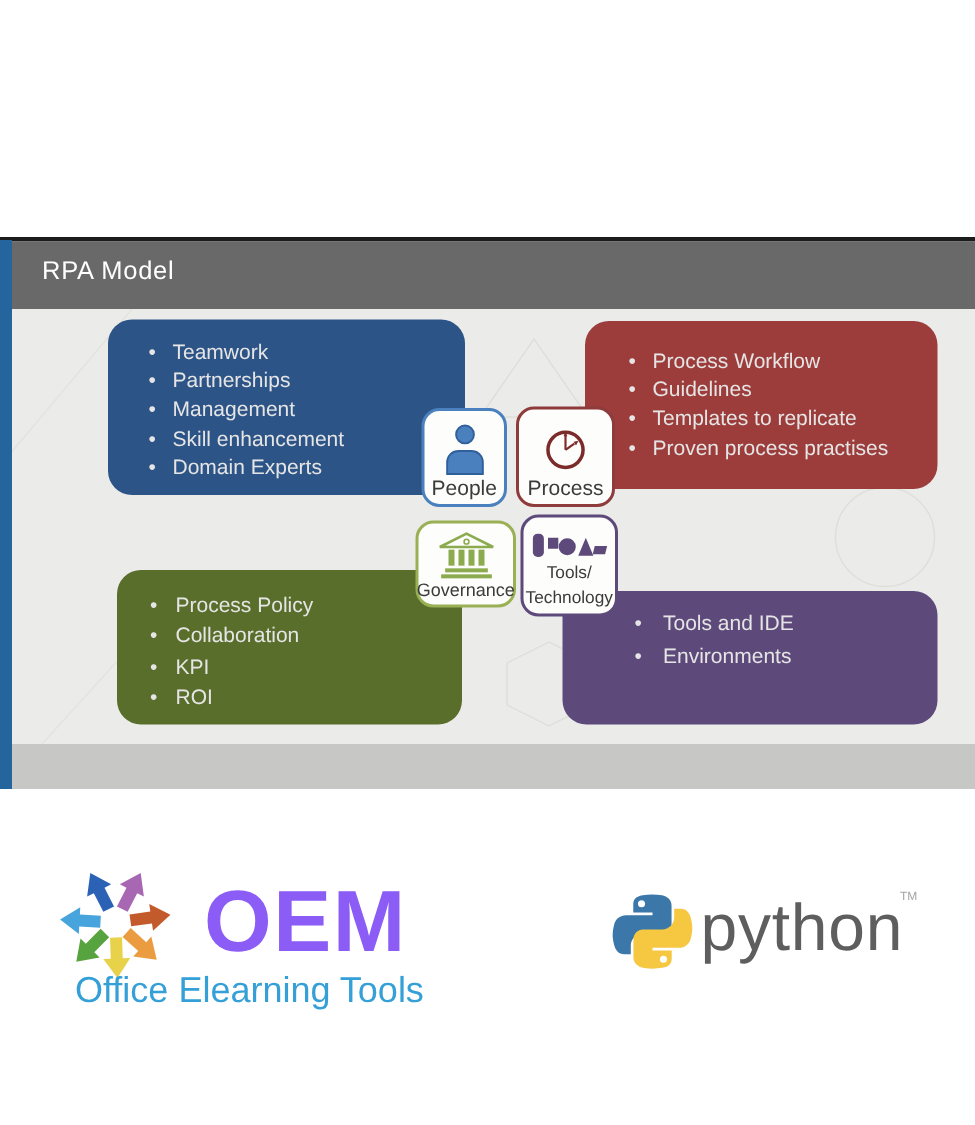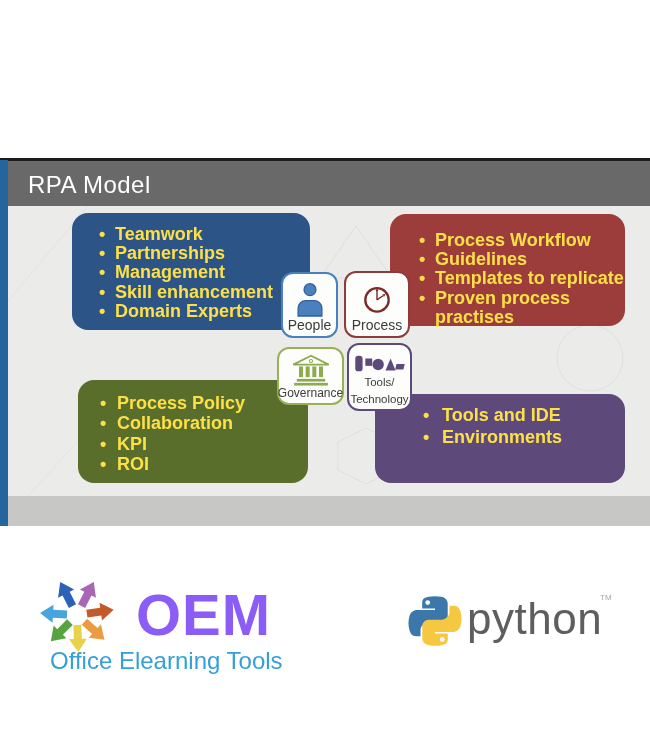--- a/index.html
+++ b/index.html
@@ -3,25 +3,25 @@
 <meta charset="utf-8">
 <style>
   html,body{margin:0;padding:0}
   body{width:650px;height:750px;background:#fff;font-family:"Liberation Sans",sans-serif;position:relative;overflow:hidden}
   .canvas{position:absolute;inset:0}
   
   .slide{position:absolute;left:0;top:158px;width:650px;height:368px;background:#ebecea}
   .topline{position:absolute;left:0;top:0;width:650px;height:3px;background:#1c1c1c}
   .leftstrip{position:absolute;left:0;top:2px;width:8px;height:366px;background:#24659e}
   .header{position:absolute;left:8px;top:3px;width:642px;height:45px;background:#696969}
-  .title{position:absolute;left:20px;top:10px;font-size:24px;color:#fff;letter-spacing:.5px}
+  .title{position:absolute;left:20px;top:10px;font-size:17px;color:#fff;letter-spacing:.5px}
   .bottomstrip{position:absolute;left:8px;top:338px;width:642px;height:30px;background:#c7c8c6}
   .watermark{position:absolute;left:8px;top:48px;width:642px;height:290px;opacity:.8}
   
-  .qbox{position:absolute;border-radius:16px;color:#fde047;font-weight:700;box-sizing:border-box;font-size:18px}
+  .qbox{position:absolute;border-radius:16px;color:#e5e5e5;font-weight:400;box-sizing:border-box;font-size:14px}
   .qbox ul{list-style:none;margin:0;padding:0}
   .qbox li{position:relative}
   .qbox li::before{content:"\2022";position:absolute;top:0}
   .q-people{left:72px;top:213px;width:238px;height:117px;background:#2c5486;padding-top:12px;line-height:19.2px}
   .q-people li{padding-left:43px}.q-people li::before{left:27px}
   .q-process{left:390px;top:214px;width:235px;height:112px;background:#9c3d3b;padding-top:17px;line-height:19.2px}
   .q-process li{padding-left:45px}.q-process li::before{left:29px}
   .q-gov{left:78px;top:380px;width:230px;height:103px;background:#5a6e2b;padding-top:13px;line-height:20.4px}
   .q-gov li{padding-left:39px}.q-gov li::before{left:22px}
   .q-tools{left:375px;top:394px;width:250px;height:89px;background:#5d4a7b;padding-top:10px;line-height:22px}

